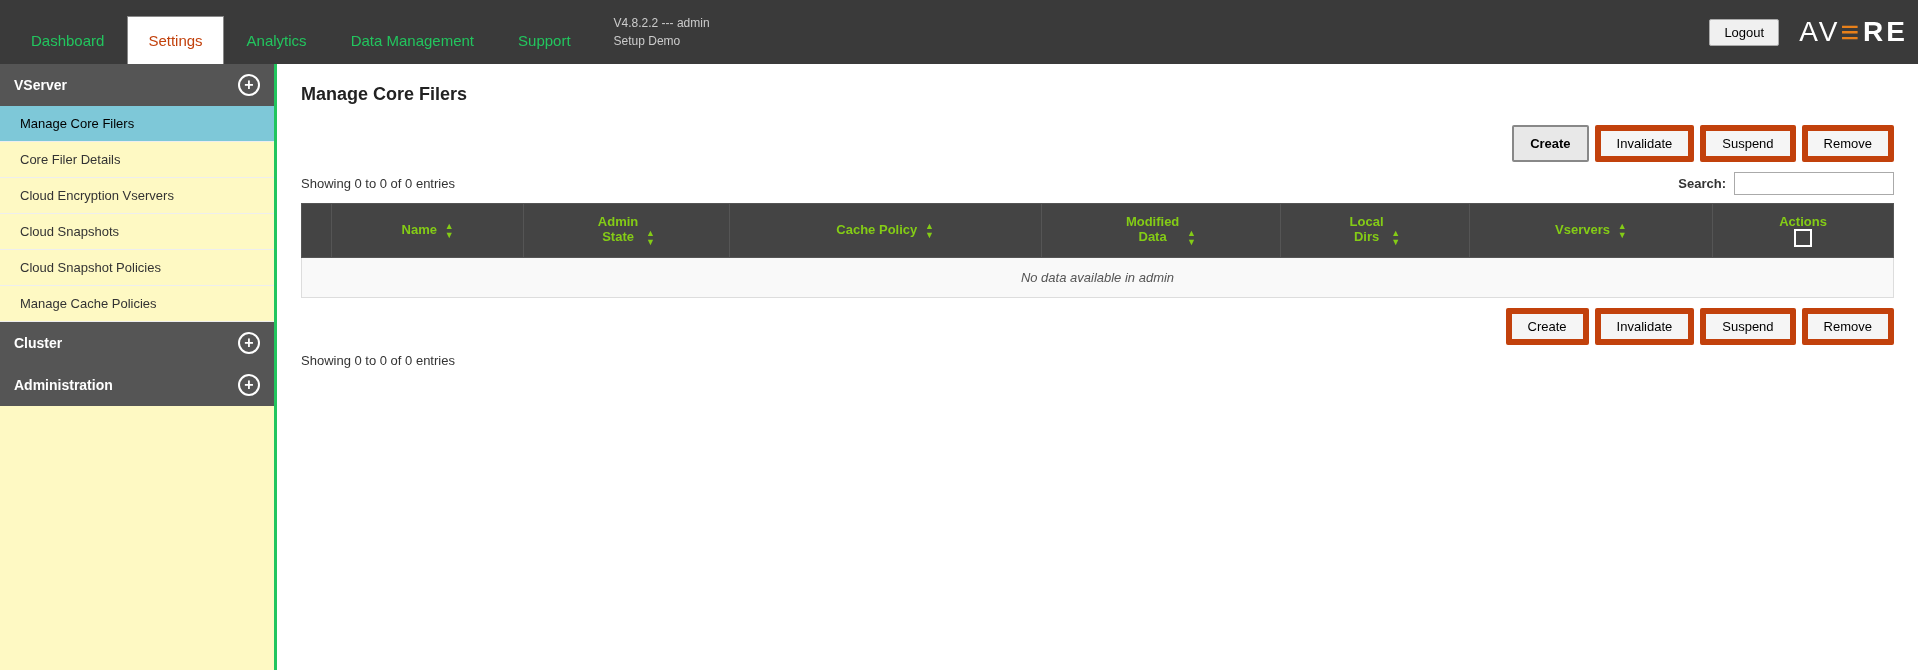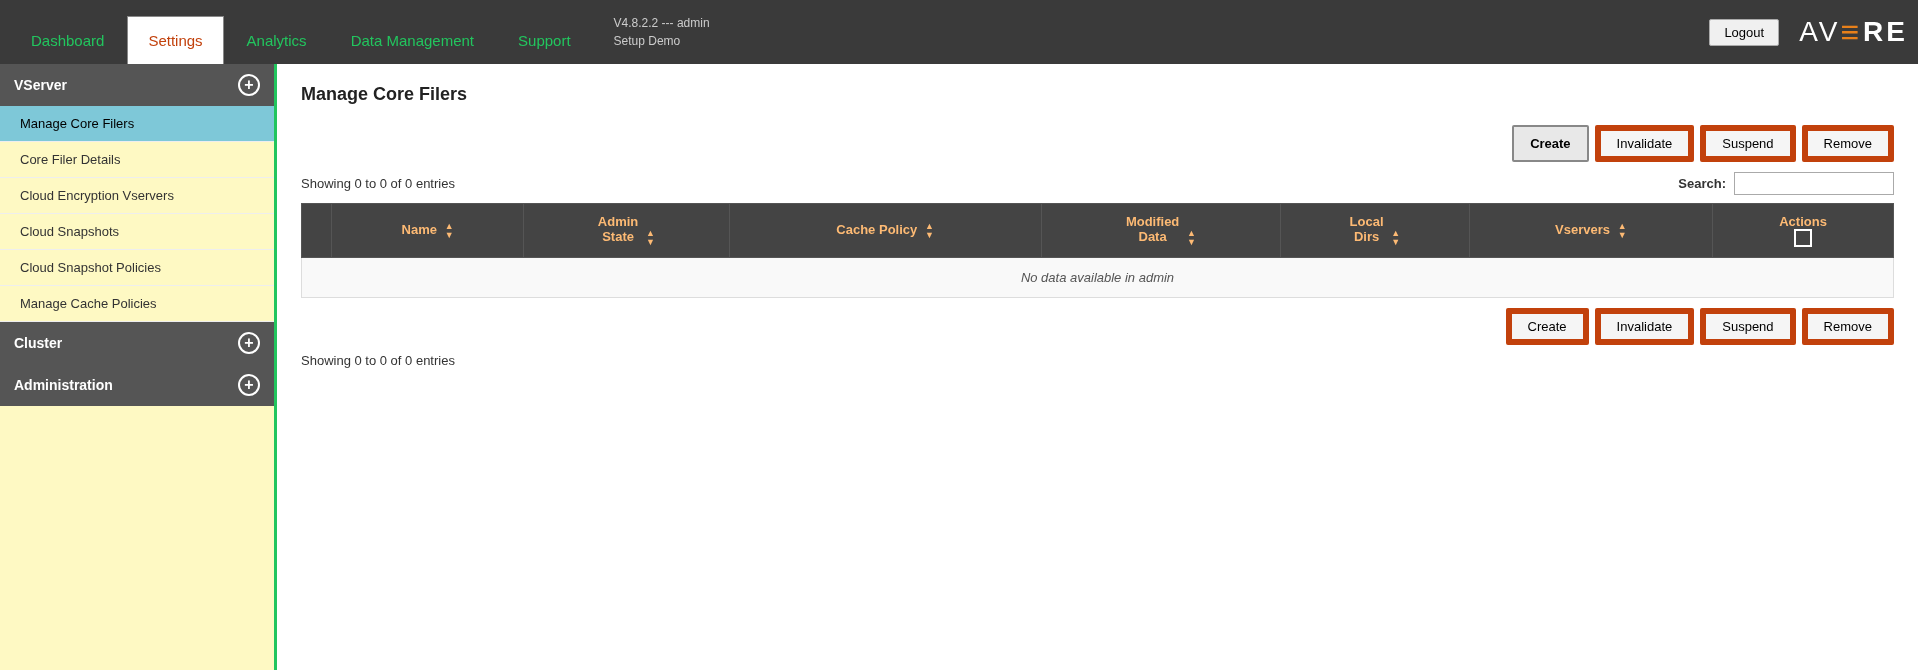--- a/index.html
+++ b/index.html
@@ -175,21 +175,21 @@
     }
 
     
     .data-table {
       width: 100%;
       border-collapse: collapse;
       font-size: 13px;
     }
     .data-table thead tr {
       background: #444;
-      color: #fdba74;
+      color: #84cc16;
     }
     .data-table thead th {
       padding: 10px 10px;
       text-align: center;
       border: 1px solid #555;
       position: relative;
       white-space: nowrap;
     }
     .data-table thead th .col-label {
       display: inline-block;

